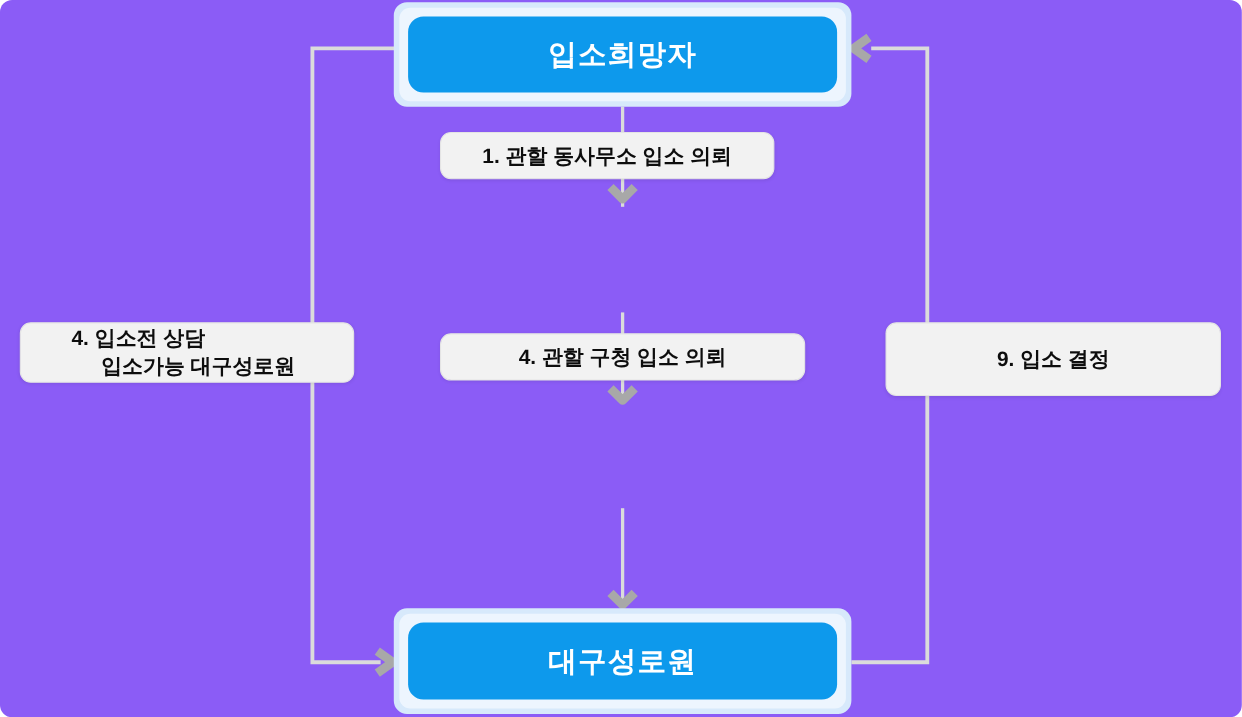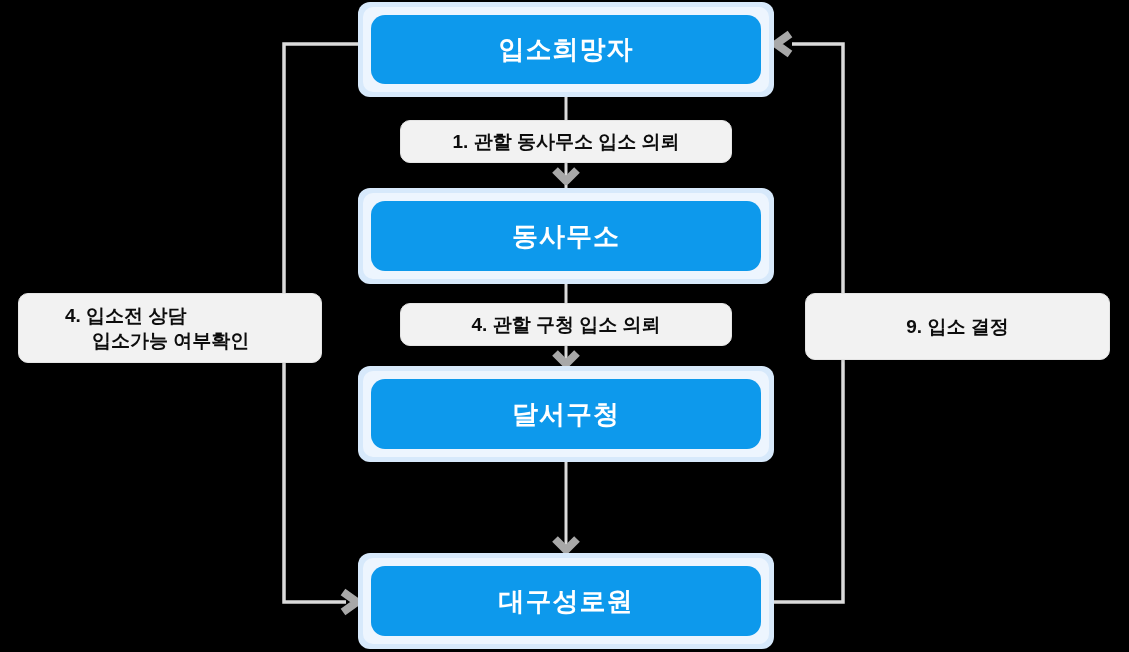--- a/index.html
+++ b/index.html
@@ -11,22 +11,23 @@
     --step-border:#e4e4e4;
     --step-text:#0d0d0d;
     --line:#dbdbdb;
     --arrow:#a8a8a8;
   }
   html,body{margin:0;padding:0;background:#ffffff;}
   body{font-family:"Liberation Sans","DejaVu Sans",sans-serif;}
   .canvas{
     position:relative;
     width:1129px;height:652px;
-    background:#000000;
+    background:#8b5cf6;
     overflow:hidden;
+    border-radius:11px;
   }
   .connectors{
     position:absolute;left:0;top:0;width:1129px;height:652px;
     z-index:0;
   }
   .connectors .wire{fill:none;stroke:var(--line);stroke-width:3.5px;}
   .connectors .wire-center{fill:none;stroke:var(--line);stroke-width:3px;}
   .connectors .arrowhead{fill:none;stroke:var(--arrow);stroke-width:8px;stroke-linejoin:round;}
   .node{
     position:absolute;left:358px;width:416px;height:96px;
@@ -60,24 +61,24 @@
     background:var(--step-fill);
     border:1px solid var(--step-border);
     border-radius:10px;
     box-shadow:0 1px 3px rgba(0,0,0,0.08);
     box-sizing:border-box;
     display:flex;align-items:center;justify-content:center;
     color:var(--step-text);
     font-size:19px;font-weight:600;
     z-index:3;
   }
-  .s1{left:400px;top:120px;width:332px;height:43px;}
+  .s1{left:400px;top:120px;width:304px;height:43px;}
   .s2{left:400px;top:303px;width:332px;height:43px;}
   .s3{left:400px;top:486px;width:332px;height:43px;}
-  .s4{left:18px;top:293px;width:304px;height:70px;justify-content:flex-start;align-items:center;}
+  .s4{left:18px;top:293px;width:304px;height:55px;justify-content:flex-start;align-items:center;}
   .s5{left:805px;top:293px;width:305px;height:67px;}
   .s4 .step-lines{padding-left:46px;line-height:25px;}
   .s4 .indent{margin-left:27px;}
 </style>
 </head>
 <body>
 
 <div class="canvas">
 
   <svg class="connectors" viewBox="0 0 1129 652" aria-hidden="true">
@@ -98,35 +99,21 @@
   </svg>
 
   <div class="node n1">
     <div class="node-inner">
       <div class="node-body">
         <span class="node-label">입소희망자</span>
       </div>
     </div>
   </div>
 
-  <div class="node n2">
-    <div class="node-inner">
-      <div class="node-body">
-        <span class="node-label">동사무소</span>
-      </div>
-    </div>
-  </div>
 
-  <div class="node n3">
-    <div class="node-inner">
-      <div class="node-body">
-        <span class="node-label">달서구청</span>
-      </div>
-    </div>
-  </div>
 
   <div class="node n4">
     <div class="node-inner">
       <div class="node-body">
         <span class="node-label">대구성로원</span>
       </div>
     </div>
   </div>
 
   <div class="step s1">
@@ -134,21 +121,21 @@
   </div>
 
   <div class="step s2">
     <span>4. 관할 구청 입소 의뢰</span>
   </div>
 
 
   <div class="step s4">
     <div class="step-lines">
       <div>4. 입소전 상담</div>
-      <div class="indent">입소가능 여부확인</div>
+      <div class="indent">입소가능 대구성로원</div>
     </div>
   </div>
 
   <div class="step s5">
     <span>9. 입소 결정</span>
   </div>
 
 </div>
 
 </body></html>

